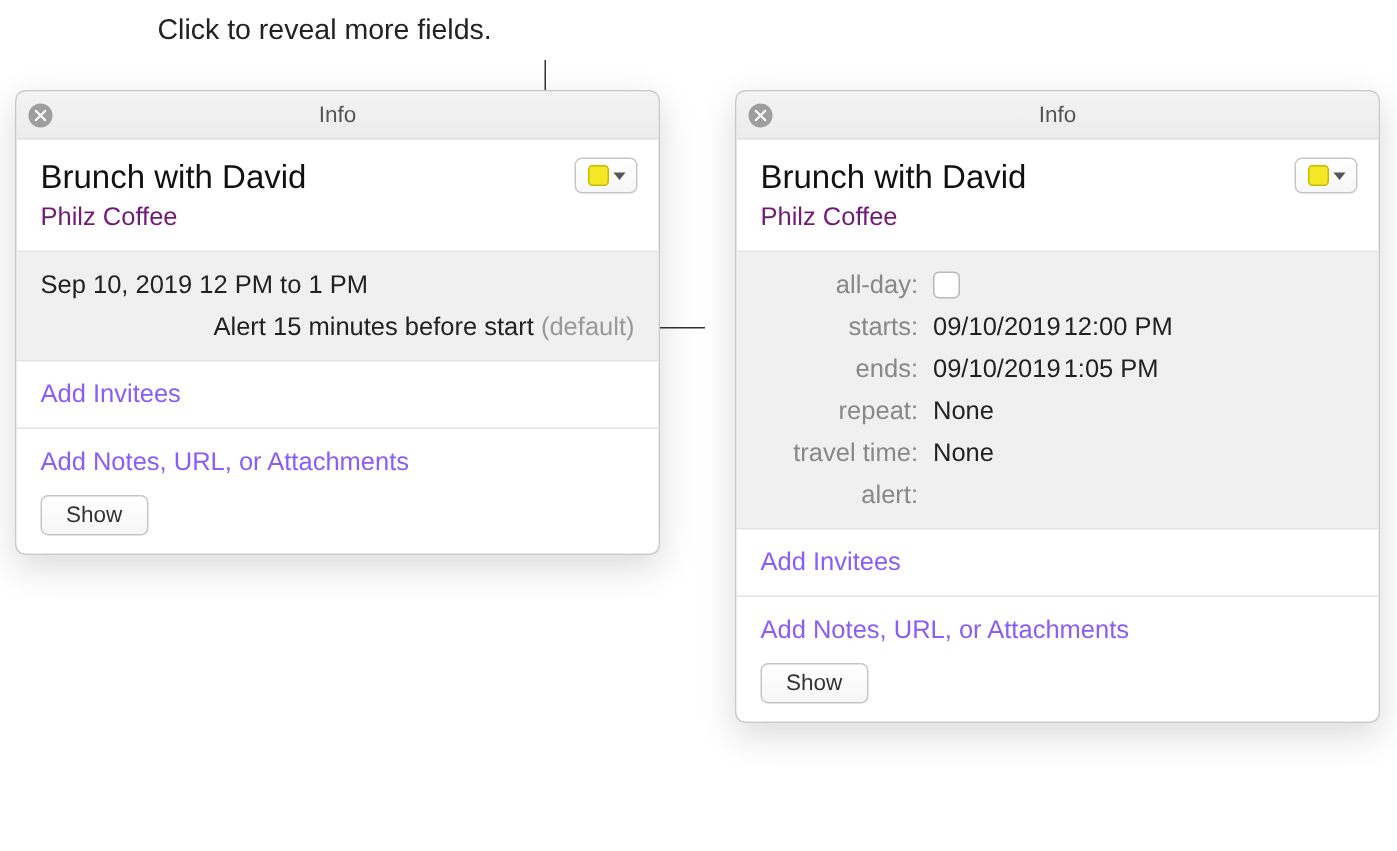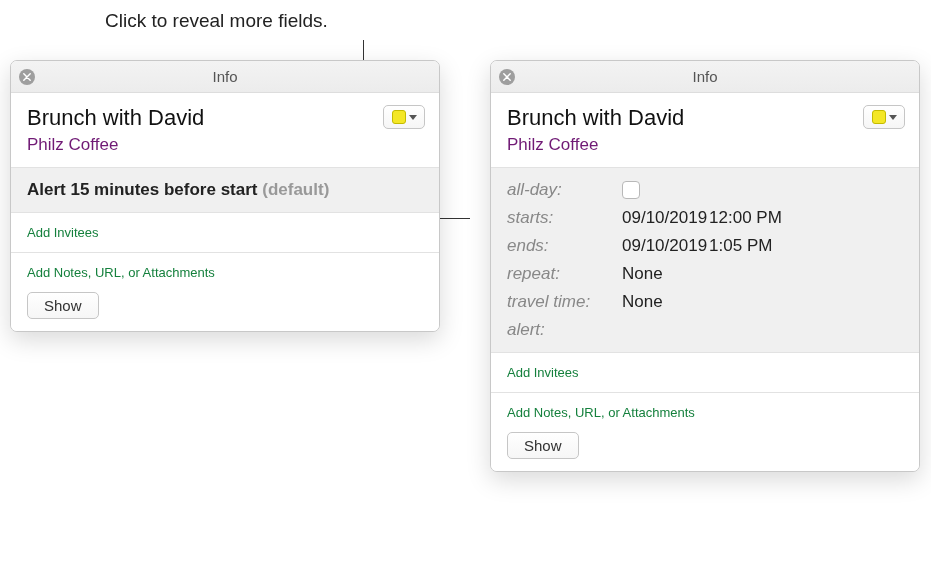--- a/index.html
+++ b/index.html
@@ -133,30 +133,31 @@
     }
     .section.last { border-bottom: none; }
     .datetime-line {
       font-size: 17px;
       font-weight: 300;
       color: #222;
       margin-bottom: 8px;
     }
     .alert-line {
       font-size: 17px;
-      font-weight: 700;
-      color: #222;
+      font-weight: 400;
+      color: #222;
+      text-align: right;
     }
     .alert-line .default {
       color: #999;
     }
     .placeholder-text {
-      font-size: 13px;
-      font-weight: 300;
-      color: #15803d;
+      font-size: 17px;
+      font-weight: 300;
+      color: #8b5cf6;
     }
     .show-btn {
       margin-top: 12px;
       display: inline-block;
       padding: 4px 16px;
       border: 1px solid #c6c6c6;
       border-radius: 5px;
       background: linear-gradient(#fff, #f6f6f6);
       font-size: 15px;
       color: #333;
@@ -165,24 +166,23 @@
     .field-row {
       display: flex;
       align-items: center;
       margin-bottom: 8px;
       font-size: 17px;
       font-weight: 300;
     }
     .field-row:last-child { margin-bottom: 0; }
     .field-label {
       width: 115px;
-      text-align: left;
+      text-align: right;
       color: #888;
       padding-right: 10px;
-      font-style: italic;
     }
     .field-value {
       color: #222;
       display: flex;
       align-items: center;
       gap: 2px;
     }
     .field-value .default { color: #999; }
     .checkbox {
       width: 18px;
@@ -211,20 +211,21 @@
   </div>
   <div class="header">
     <div class="event-title">Brunch with David</div>
     <div class="event-location">Philz Coffee</div>
     <div class="color-dropdown">
       <div class="color-swatch"></div>
       <div class="dropdown-caret"></div>
     </div>
   </div>
   <div class="section gray">
+    <div class="datetime-line">Sep 10, 2019  12 PM to 1 PM</div>
     <div class="alert-line">
       <span>Alert 15 minutes before start </span><span class="default">(default)</span>
     </div>
   </div>
   <div class="section">
     <div class="placeholder-text">Add Invitees</div>
   </div>
   <div class="section last">
     <div class="placeholder-text">Add Notes, URL, or Attachments</div>
     <div class="show-btn">Show</div>

